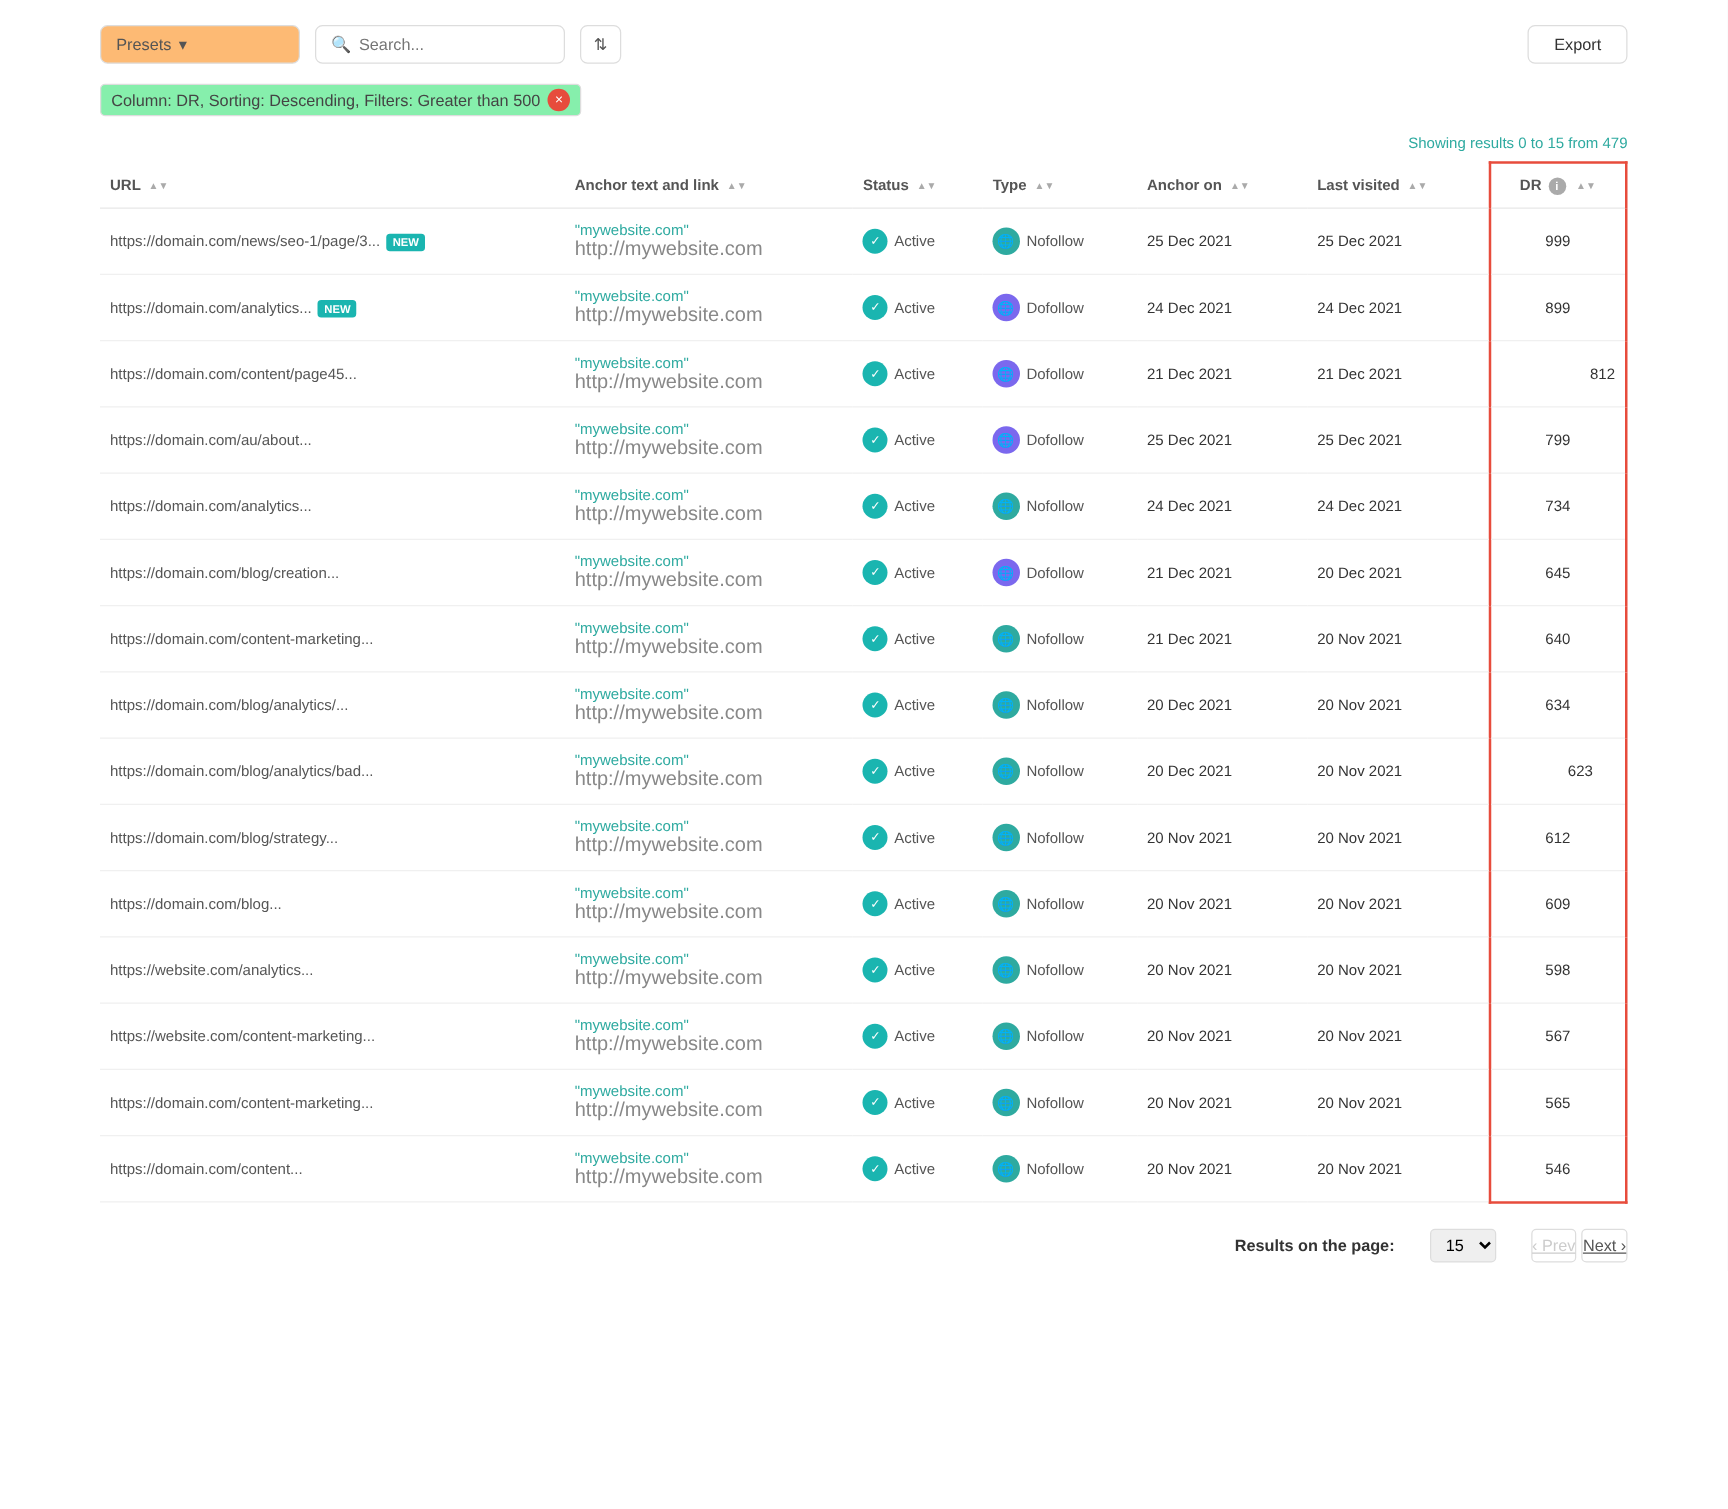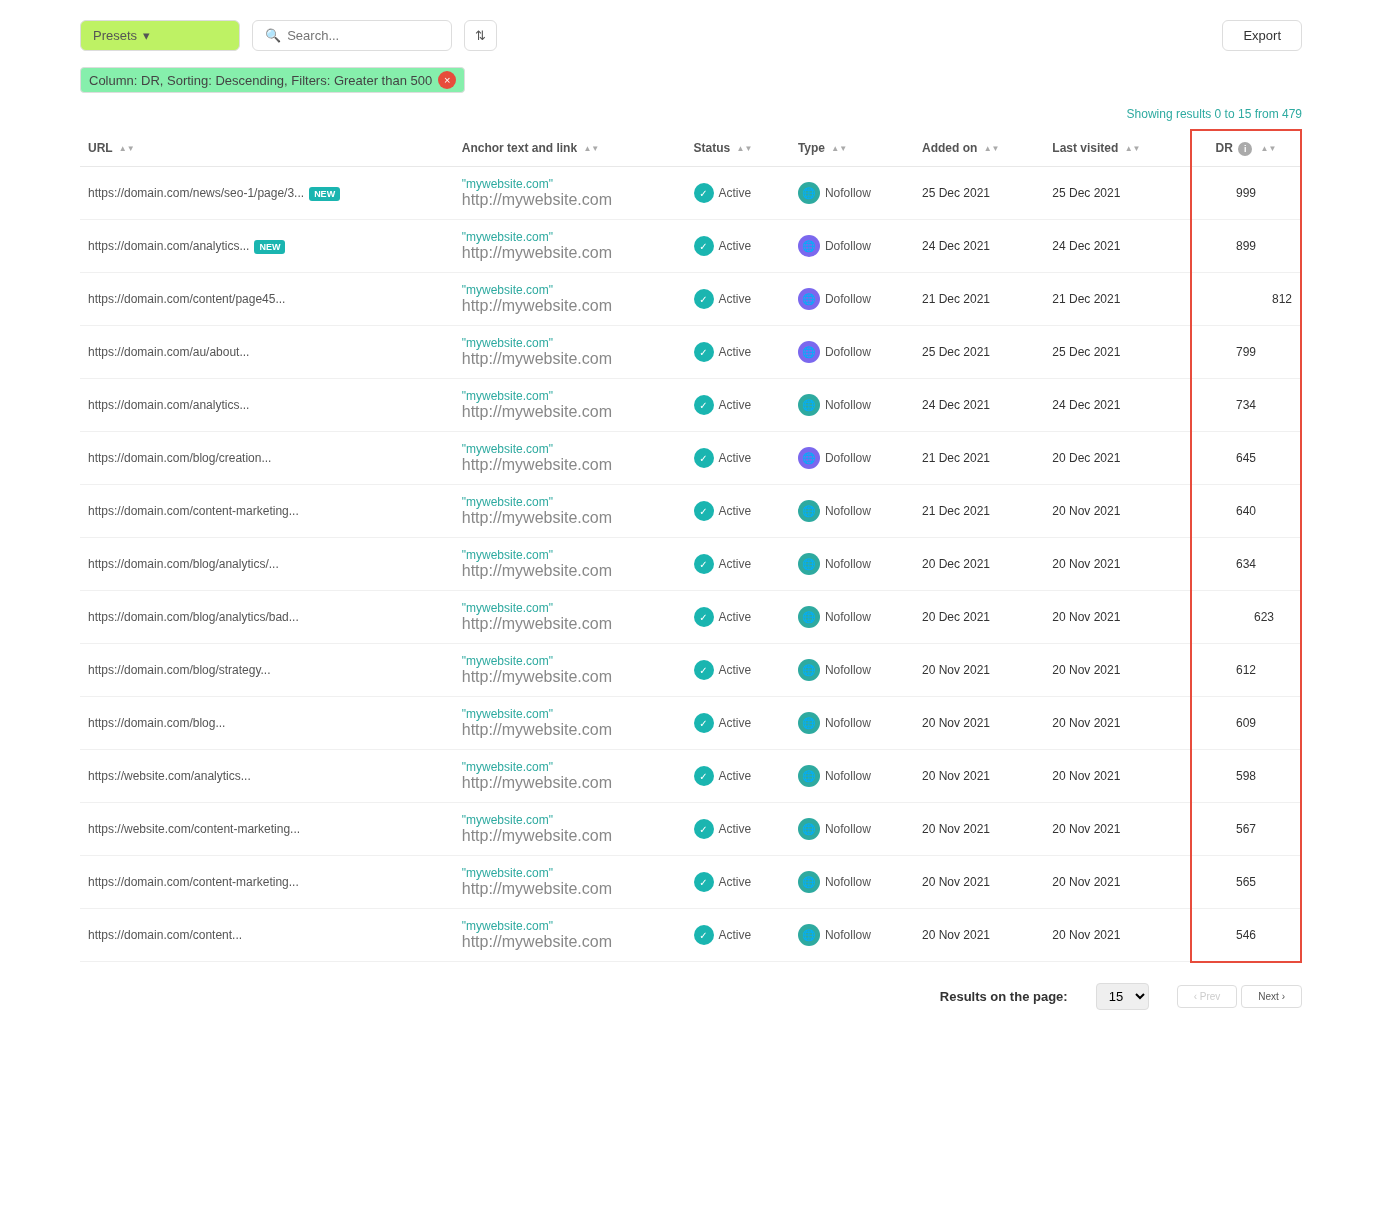--- a/index.html
+++ b/index.html
@@ -7,21 +7,21 @@
 
     .page-wrapper { background: #fff; min-height: 1207px; width: 1382px; padding: 20px 0; }
 
     
     .tabs-bar { display: flex; border-bottom: 1px solid #e0e0e0; padding: 0 80px; margin-bottom: 30px; }
     .tab { padding: 14px 20px; cursor: pointer; font-size: 14px; color: #666; border-bottom: 2px solid transparent; margin-bottom: -1px; }
     .tab.active { color: #1a1a2e; border-bottom: 2px solid #1a1a2e; font-weight: 500; }
 
     
     .toolbar { display: flex; align-items: center; gap: 12px; padding: 0 80px; margin-bottom: 16px; }
-    .presets-select { display: flex; align-items: center; gap: 6px; border: 1px solid #ddd; border-radius: 6px; padding: 7px 12px; font-size: 13px; color: #555; cursor: pointer; background: #bef264; min-width: 160px; }
+    .presets-select { display: flex; align-items: center; gap: 6px; border: 1px solid #ddd; border-radius: 6px; padding: 7px 12px; font-size: 13px; color: #555; cursor: pointer; background: #fdba74; min-width: 160px; }
     .search-box { display: flex; align-items: center; gap: 6px; border: 1px solid #ddd; border-radius: 6px; padding: 7px 12px; font-size: 13px; color: #aaa; background: #fff; min-width: 200px; }
     .filter-btn { border: 1px solid #ddd; border-radius: 6px; padding: 7px 10px; cursor: pointer; background: #fff; color: #555; display: flex; align-items: center; gap: 4px; }
     .export-btn { margin-left: auto; border: 1px solid #ddd; border-radius: 6px; padding: 7px 20px; cursor: pointer; background: #fff; font-size: 13px; color: #333; }
 
     
     .active-filter { display: flex; align-items: center; gap: 8px; padding: 0 80px; margin-bottom: 14px; font-size: 13px; color: #444; }
     .filter-tag { display: inline-flex; align-items: center; gap: 6px; background: #86efac; border: 1px solid #ddd; border-radius: 4px; padding: 3px 8px; }
     .filter-close { color: #e74c3c; font-size: 16px; cursor: pointer; background: #e74c3c; color: #fff; border-radius: 50%; width: 18px; height: 18px; display: inline-flex; align-items: center; justify-content: center; font-size: 11px; }
 
     
@@ -47,21 +47,21 @@
     .dr-cell { font-weight: 500; color: #333; }
     .dr-col-highlight { border-left: 2px solid #e74c3c; border-right: 2px solid #e74c3c; }
     .dr-header-highlight { border-left: 2px solid #e74c3c; border-right: 2px solid #e74c3c; border-top: 2px solid #e74c3c; }
     .dr-last-row { border-left: 2px solid #e74c3c; border-right: 2px solid #e74c3c; border-bottom: 2px solid #e74c3c; }
 
     
     .pagination { display: flex; align-items: center; justify-content: flex-end; padding: 20px 80px 0; gap: 28px; }
     .pagination-label { font-size: 13px; font-weight: 600; color: #333; }
     .page-size-select { border: 1px solid #ddd; border-radius: 4px; padding: 4px 8px; font-size: 13px; cursor: pointer; }
     .page-nav { display: flex; align-items: center; gap: 4px; }
-    .page-btn { padding: 5px 16px; border: 1px solid #ddd; border-radius: 4px; cursor: pointer; background: #fff; font-size: 10px; color: #555; display: flex; align-items: center; gap: 3px; }
+    .page-btn { padding: 5px 0; border: 1px solid #ddd; border-radius: 4px; cursor: pointer; background: #fff; font-size: 13px; color: #555; display: flex; align-items: center; gap: 3px; text-decoration: underline; }
     .page-btn.disabled { color: #ccc; cursor: default; }
   </style>
 </head>
 <body>
 
 <div class="page-wrapper">
 
 
   <div class="toolbar">
     <div class="presets-select">
@@ -101,21 +101,21 @@
           </th>
           <th>
             <span>Status</span>
             <span class="sort-arrows">▲▼</span>
           </th>
           <th>
             <span>Type</span>
             <span class="sort-arrows">▲▼</span>
           </th>
           <th>
-            <span>Added on</span>
+            <span>Anchor on</span>
             <span class="sort-arrows">▲▼</span>
           </th>
           <th>
             <span>Last visited</span>
             <span class="sort-arrows">▲▼</span>
           </th>
           <th class="dr-header-highlight" style="text-align:center;">
             <span>DR</span>
             <span style="display:inline-block;width:14px;height:14px;border-radius:50%;background:#aaa;color:#fff;font-size:9px;text-align:center;line-height:14px;margin:0 2px;">i</span>
             <span class="sort-arrows">▲▼</span>

